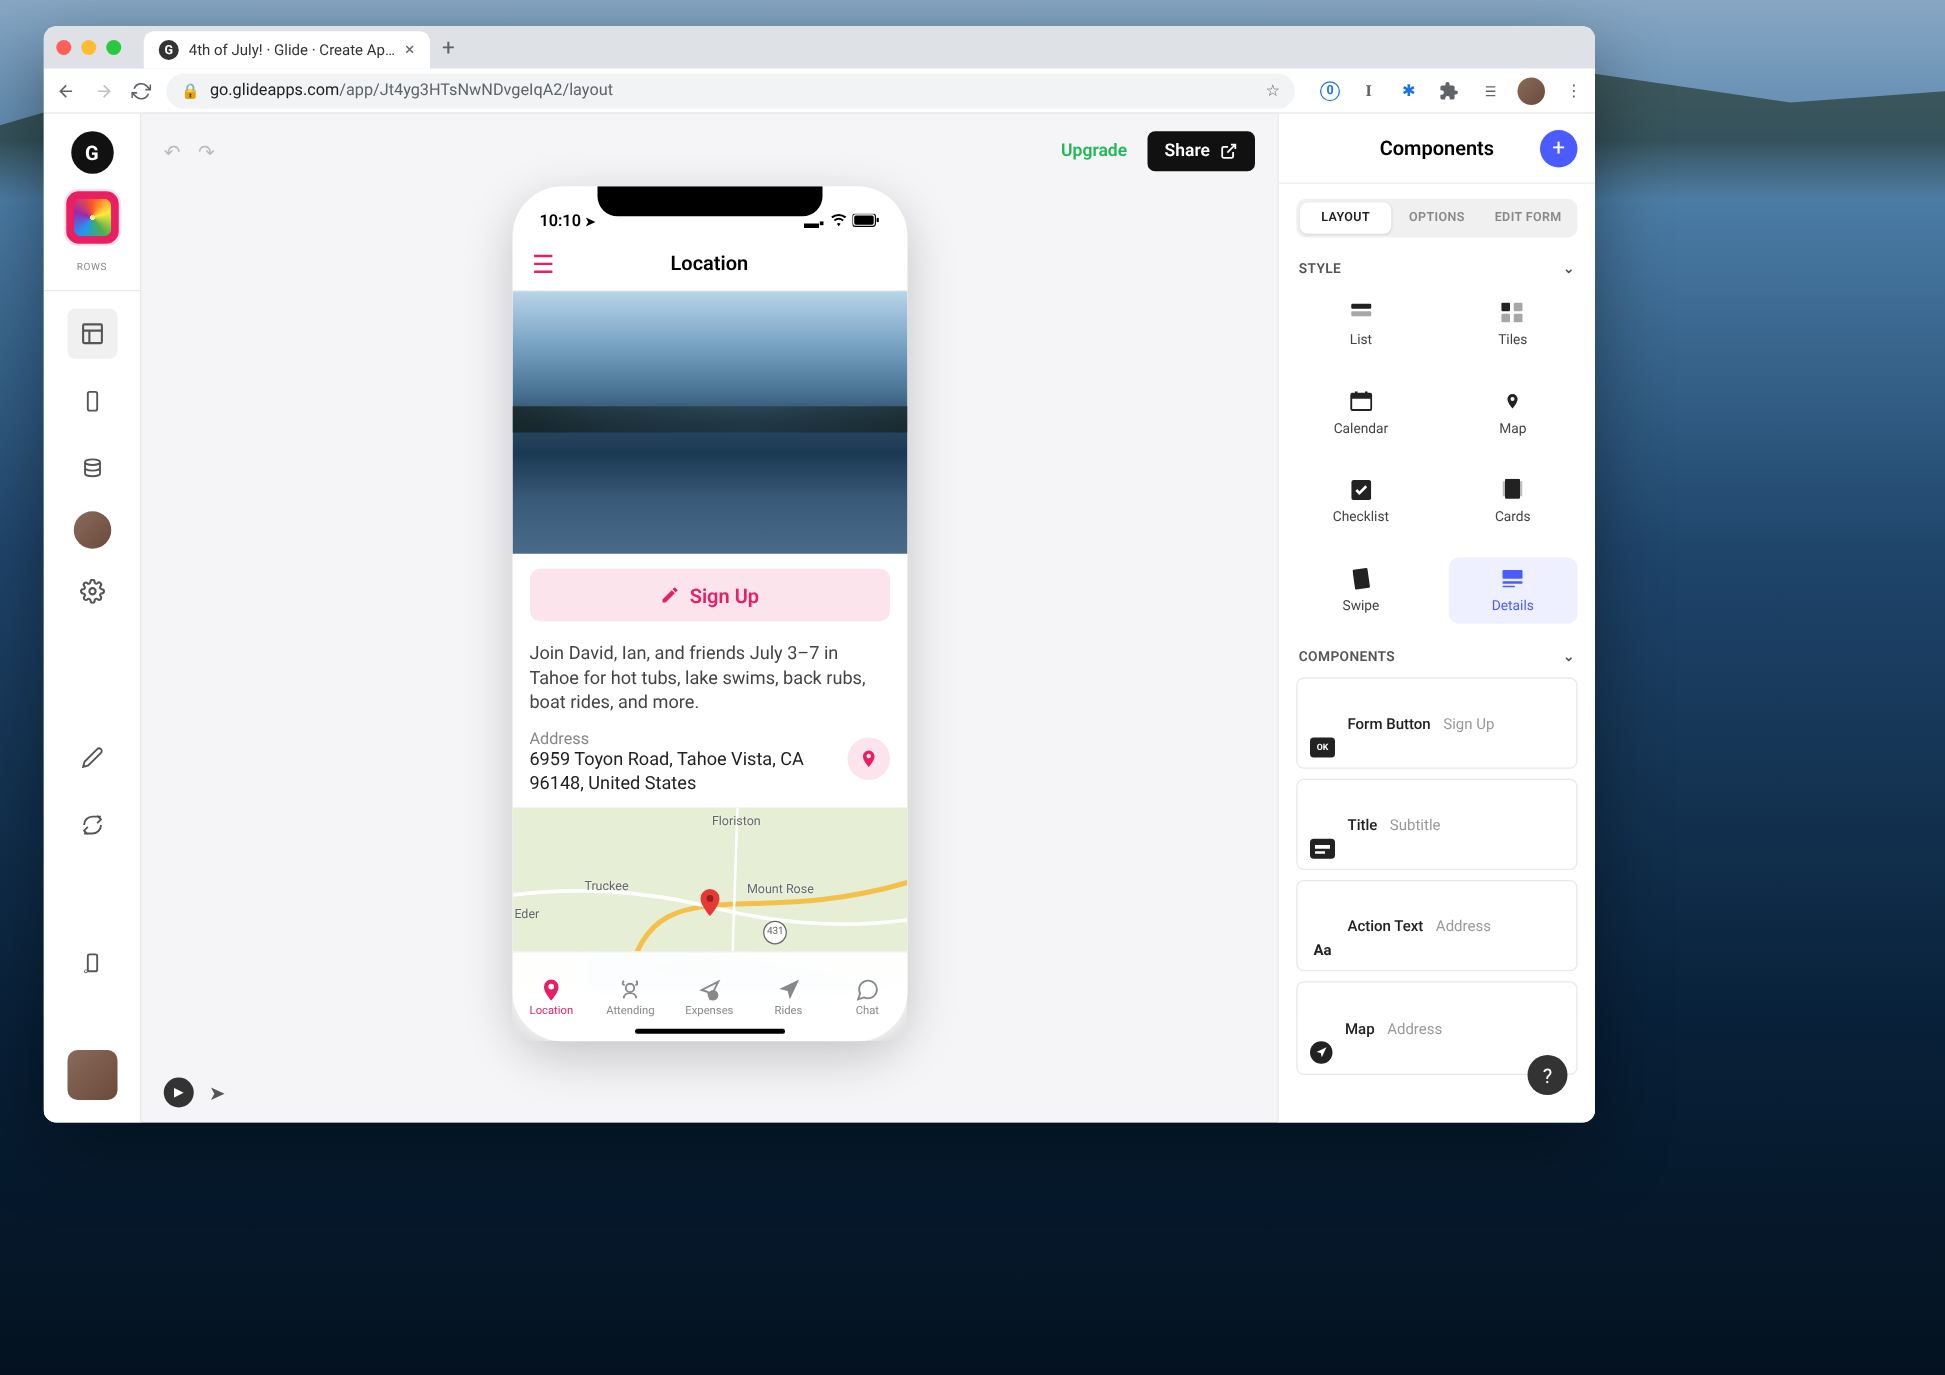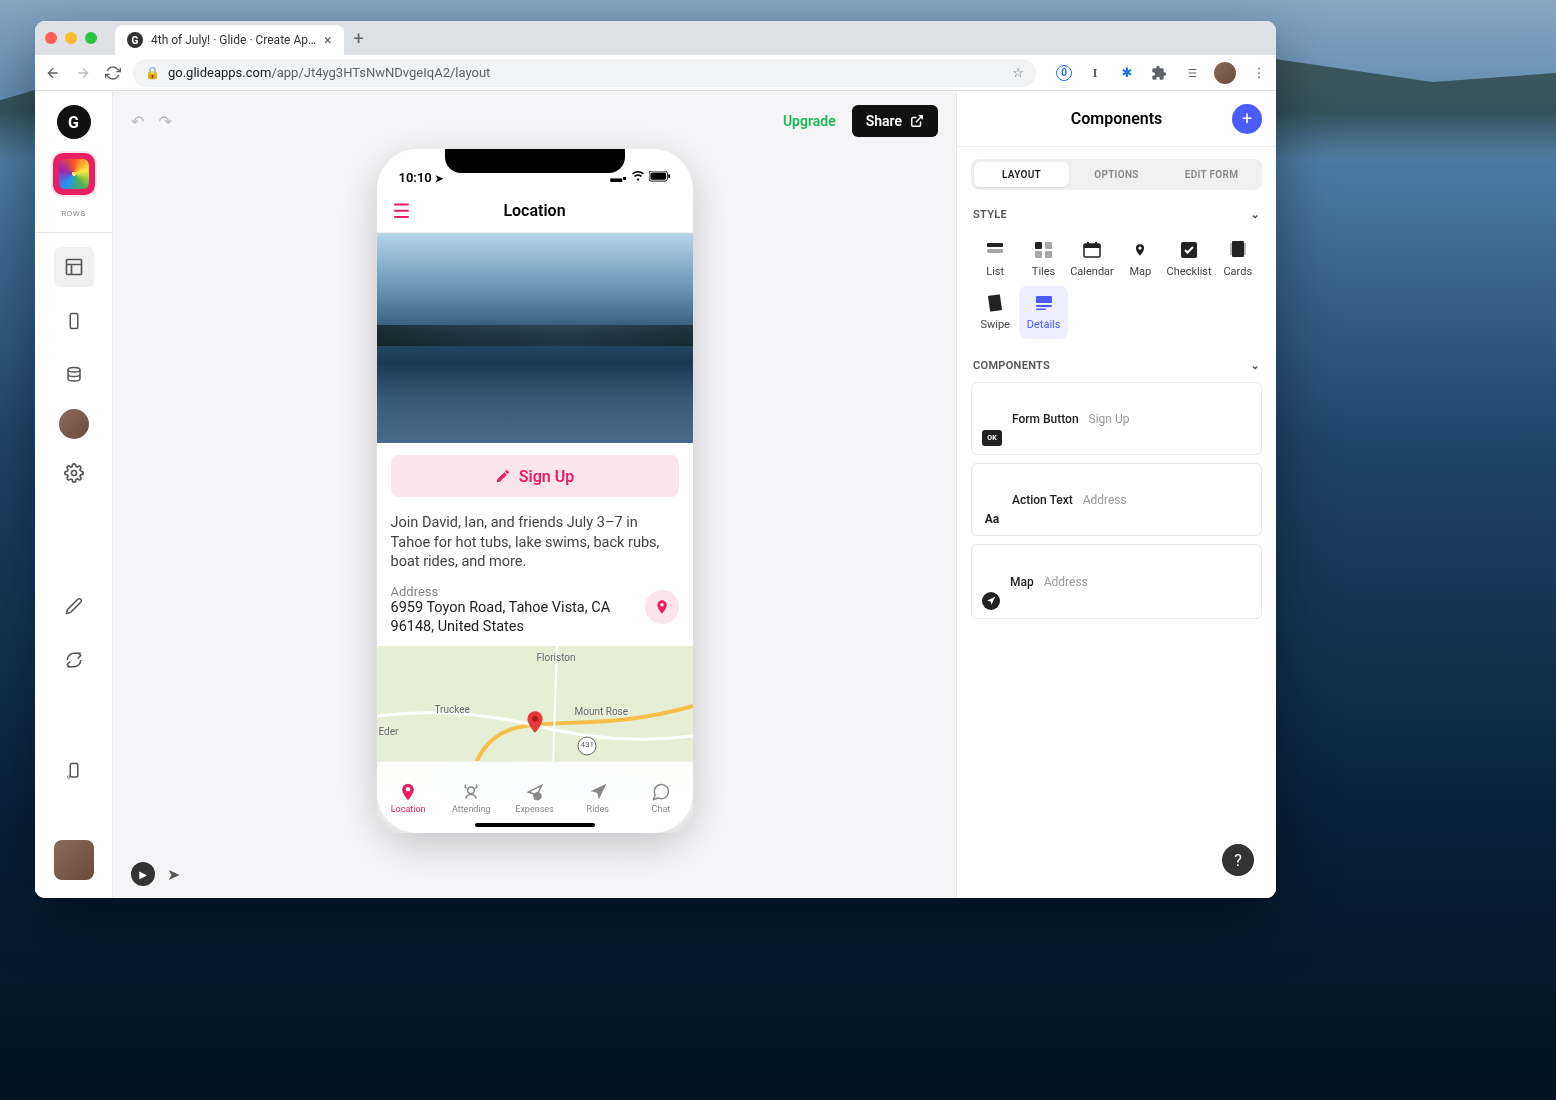--- a/index.html
+++ b/index.html
@@ -69,29 +69,29 @@
 .map-img { height: 148px; background: #e8efd8; position: relative; overflow: hidden; }
 .map-roads { position: absolute; inset: 0; }
 .map-label { position: absolute; font-size: 10px; color: #666; text-shadow: 0 0 2px #fff; }
 .map-pin { position: absolute; left: 50%; top: 60%; transform: translate(-50%, -100%); color: #e53935; font-size: 28px; }
 .tab-nav { position: absolute; bottom: 0; left: 0; right: 0; height: 72px; background: rgba(255,255,255,.95); backdrop-filter: blur(6px); border-top: 1px solid #eee; display: flex; }
 .tab-item { flex: 1; display: flex; flex-direction: column; align-items: center; justify-content: center; gap: 2px; font-size: 9px; color: #888; cursor: pointer; }
 .tab-item.active { color: #e91e63; }
 .home-ind { position: absolute; bottom: 6px; left: 50%; transform: translateX(-50%); width: 120px; height: 4px; background: #000; border-radius: 3px; }
 
 
-.right-panel { width: 320px; background: #fff; border-left: 1px solid #e8e8e8; display: flex; flex-direction: column; }
+.right-panel { width: 254px; background: #fff; border-left: 1px solid #e8e8e8; display: flex; flex-direction: column; }
 .panel-head { height: 56px; display: flex; align-items: center; justify-content: space-between; padding: 0 14px; border-bottom: 1px solid #eee; }
 .panel-title { font-size: 16px; font-weight: 600; flex: 1; text-align: center; }
 .add-btn { width: 30px; height: 30px; border-radius: 50%; background: #4a5cff; color: #fff; display: flex; align-items: center; justify-content: center; font-size: 18px; cursor: pointer; }
 .seg-tabs { display: flex; margin: 12px 14px; background: #f0f0f0; border-radius: 8px; padding: 3px; }
 .seg { flex: 1; text-align: center; font-size: 10px; font-weight: 600; letter-spacing: .3px; color: #888; padding: 7px 0; border-radius: 6px; cursor: pointer; }
 .seg.active { background: #fff; color: #222; box-shadow: 0 1px 2px rgba(0,0,0,.1); }
 .sec-head { display: flex; justify-content: space-between; align-items: center; padding: 6px 16px; font-size: 11px; font-weight: 600; letter-spacing: .3px; color: #555; }
-.style-grid { display: grid; grid-template-columns: repeat(6, 1fr); gap: 0; padding: 6px 14px 14px; }
+.style-grid { display: grid; grid-template-columns: repeat(2, 1fr); gap: 18px; padding: 6px 14px 14px; }
 .style-opt { display: flex; flex-direction: column; align-items: center; gap: 6px; padding: 8px 2px; border-radius: 8px; cursor: pointer; font-size: 11px; color: #444; }
 .style-opt.active { background: #eef0ff; color: #4a5cff; }
 .style-ico { width: 22px; height: 18px; display: flex; align-items: center; justify-content: center; color: #222; }
 .style-opt.active .style-ico { color: #4a5cff; }
 .comp-list { padding: 4px 14px; display: flex; flex-direction: column; gap: 8px; }
 .comp-item { display: flex; align-items: center; gap: 10px; border: 1px solid #e8e8e8; border-radius: 6px; padding: 8px 10px; font-size: 12px; cursor: grab; }
 .comp-ico { width: 20px; height: 16px; background: #222; border-radius: 3px; display: flex; align-items: center; justify-content: center; color: #fff; font-size: 9px; flex-shrink: 0; margin-top: 39px; }
 .comp-name { font-weight: 500; color: #222; }
 .comp-sub { color: #999; }
 
@@ -279,21 +279,21 @@
             <rect width="316" height="148" fill="#e6eed6"></rect>
             <path d="M90 148 C 110 40 180 100 316 60" stroke="#f5c04a" stroke-width="4" fill="none"></path>
             <path d="M0 70 Q 80 60 160 80 T 316 90" stroke="#fff" stroke-width="3" fill="none"></path>
             <path d="M180 0 L 175 148" stroke="#fff" stroke-width="2" fill="none"></path>
             <path d="M60 120 Q 160 110 280 140 L 316 148 L 60 148 Z" fill="#a8d5e8"></path>
             <circle cx="210" cy="100" r="9" fill="#fff" stroke="#666"></circle>
           </svg>
           <span class="map-label" style="left:160px;top:6px">Floriston</span>
           <span class="map-label" style="left:58px;top:58px">Truckee</span>
           <span class="map-label" style="left:2px;top:80px">Eder</span>
-          <span class="map-label" style="left:198px;top:60px">Mount Rose</span>
+          <span class="map-label" style="left:188px;top:60px">Mount Rose</span>
           <span class="map-label" style="left:110px;top:124px">Carnelian Bay</span>
           <span class="map-label" style="left:204px;top:94px;font-size:8px">431</span>
           <span class="map-pin">
               <svg width="26" height="26" viewBox="0 0 24 24" fill="#e53935">
                 <path d="M12 2a7 7 0 00-7 7c0 5.25 7 13 7 13s7-7.75 7-13a7 7 0 00-7-7z"></path>
                 <circle cx="12" cy="9" r="2.5" fill="#991f1f"></circle>
               </svg>
             </span>
         </div>
         <div class="tab-nav">
@@ -437,20 +437,30 @@
         <span>COMPONENTS</span>
         <span>⌄</span>
       </div>
       <div class="comp-list">
         <div class="comp-item">
             <span class="comp-ico" style="font-size:7px;font-weight:700">OK</span>
             <span class="comp-name">Form Button</span>
             <span class="comp-sub">Sign Up</span>
           </div>
         <div class="comp-item">
+            <span class="comp-ico">
+              <svg width="12" height="10" viewBox="0 0 12 10" fill="#fff">
+                <rect y="2" width="12" height="3"></rect>
+                <rect y="7" width="8" height="2"></rect>
+              </svg>
+            </span>
+            <span class="comp-name">Title</span>
+            <span class="comp-sub">Subtitle</span>
+          </div>
+        <div class="comp-item">
             <span class="comp-ico" style="background:none;color:#222;font-weight:700;font-size:12px">Aa</span>
             <span class="comp-name">Action Text</span>
             <span class="comp-sub">Address</span>
           </div>
         <div class="comp-item">
             <span class="comp-ico" style="border-radius:50%;width:18px;height:18px">
               <svg width="10" height="10" viewBox="0 0 24 24" fill="#fff">
                 <path d="M3 11l19-9-9 19-2-8-8-2z"></path>
               </svg>
             </span>

